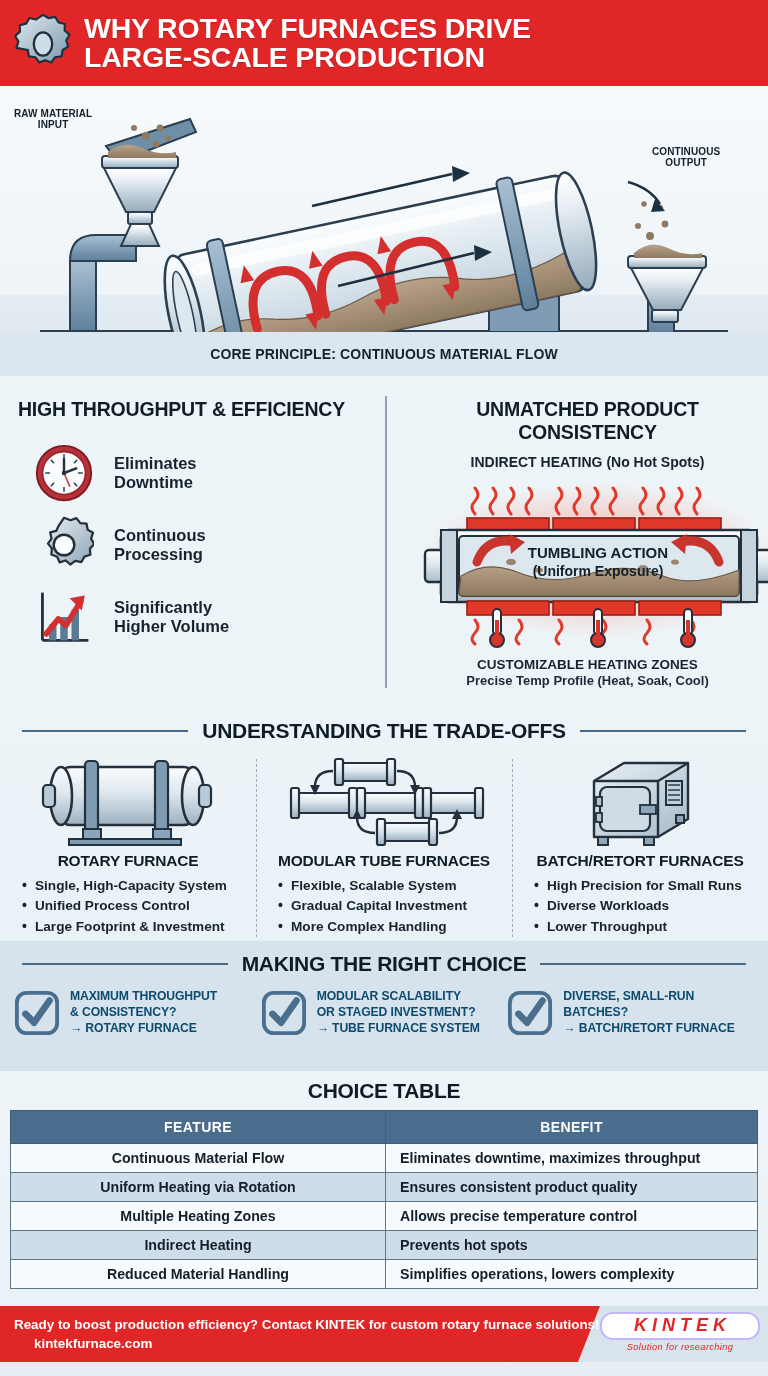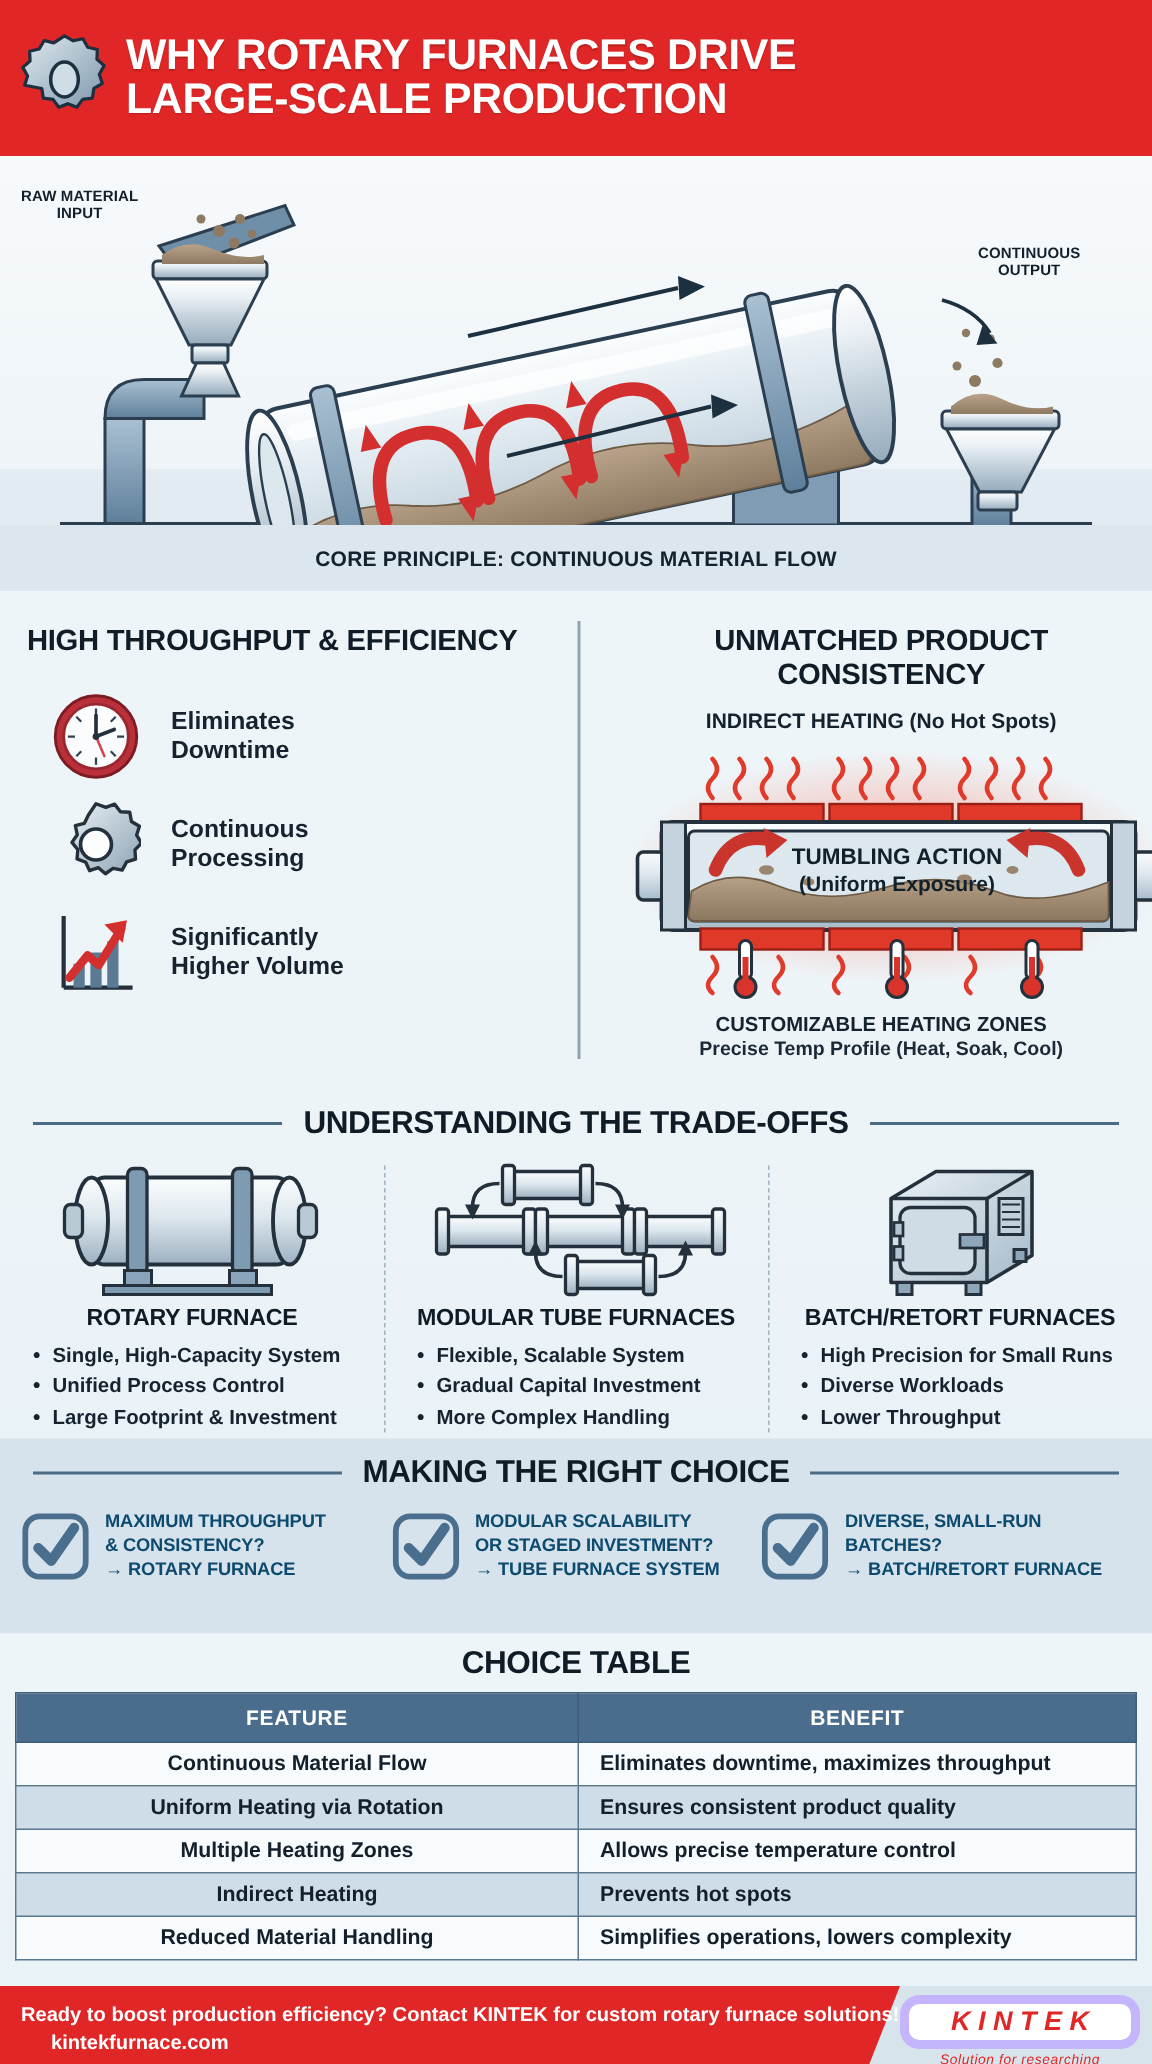--- a/index.html
+++ b/index.html
@@ -11,21 +11,21 @@
   }
   .page {
     position: relative;
     width: 768px; height: 1376px;
     background: linear-gradient(180deg,#f2f7fa 0%,#eaf2f6 40%,#e6eef4 100%);
   }
 
   
   .header {
     position: relative;
-    height: 104px;
+    height: 86px;
     background: #e02626;
     display: flex; align-items: center;
     padding: 0 14px 0 12px;
     overflow: hidden;
   }
   .header-gear { width: 62px; height: 62px; flex: 0 0 62px; margin-right: 10px; }
   .header-title {
     color: #fff;
     font-weight: 800;
     font-size: 28.5px;
@@ -190,21 +190,21 @@
   .footer-txt b { display: block; font-weight: 700; padding-left: 20px; }
   .footer-wedge {
     position: absolute; right: 0; top: 0; width: 190px; height: 56px;
     background: #d8e4ec;
     clip-path: polygon(22px 0, 190px 0, 190px 56px, 0 56px);
   }
   .logo {
     position: absolute; right: 8px; top: 6px; width: 160px; text-align: center;
   }
   .logo-box {
-    border: 6px solid #c4b5fd; border-radius: 13px; padding: 1px 0 2px;
+    border: 2px solid #c4b5fd; border-radius: 13px; padding: 1px 0 2px;
     background: #fff;
     text-align: center;
   }
   .logo-word {
     color: #e02626; font-weight: 800; font-size: 18px; letter-spacing: 5px;
     font-style: italic; padding-left: 5px;
   }
   .logo-sub {
     color: #e02626; font-size: 9.2px; font-style: italic; margin-top: 2px;
     letter-spacing: .4px;

